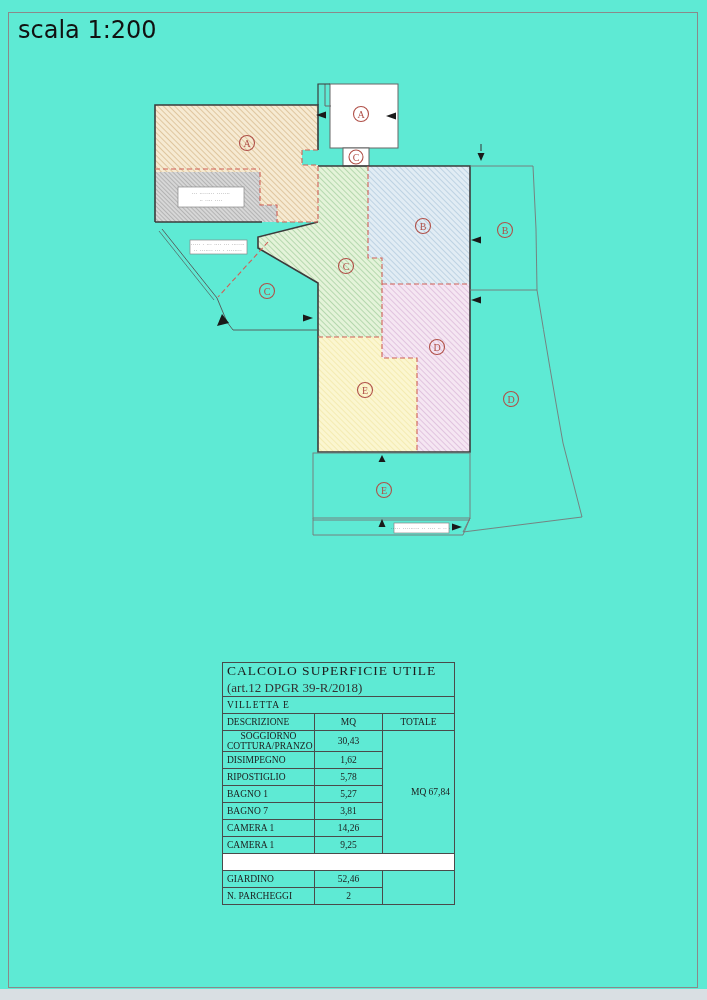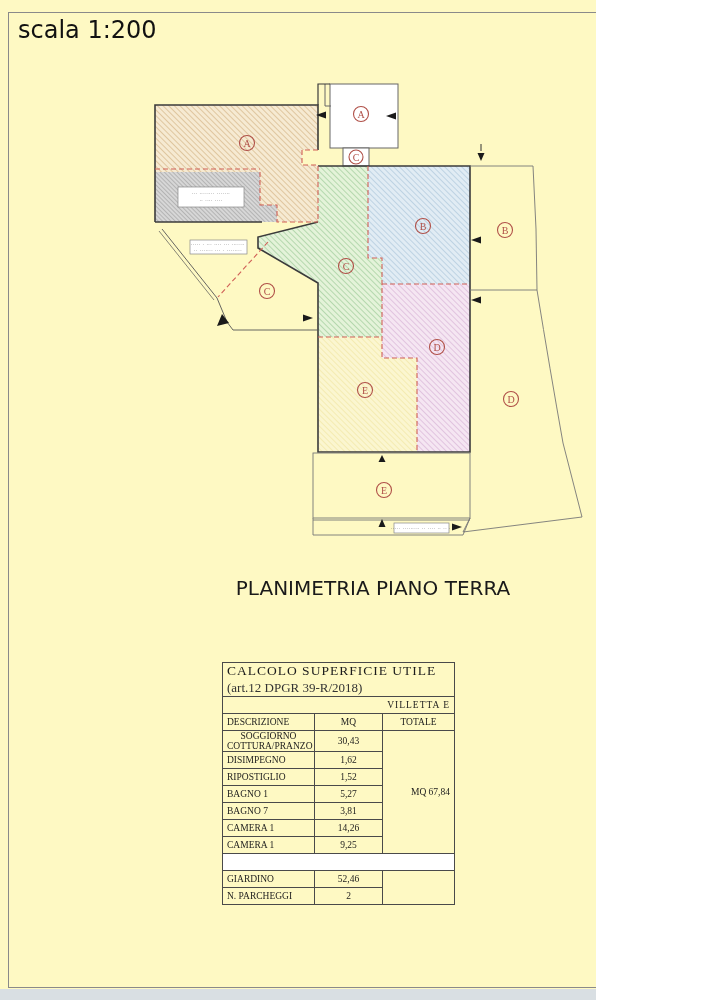--- a/index.html
+++ b/index.html
@@ -1,35 +1,35 @@
 <!DOCTYPE html>
 <html><head>
 <meta charset="utf-8">
 <style>
   html,body{margin:0;padding:0;background:#ffffff;}
-  .page{position:relative;width:596px;height:1000px;background:#fef9c3;overflow:hidden;
+  .page{position:relative;width:707px;height:1000px;background:#5eead4;overflow:hidden;
         font-family:"DejaVu Sans","Liberation Sans",sans-serif;}
   .page-border{position:absolute;left:8px;top:12px;width:688px;height:974px;
         border:1px solid #8a8a8a;pointer-events:none;}
   .bottom-band{position:absolute;left:0;bottom:0;width:707px;height:11px;background:#d9dfe3;}
   .scale-label{position:absolute;left:18px;top:16px;font-size:24px;color:#111;}
   .plan-svg{position:absolute;left:0;top:0;}
   .plan-title{position:absolute;top:576px;left:373px;transform:translateX(-50%);
         font-size:20px;color:#1a1a1a;white-space:nowrap;}
   
   .calc-table-wrap{position:absolute;left:222px;top:662px;width:232px;
         font-family:"Liberation Serif","DejaVu Serif",serif;color:#1c1c1c;}
   table.calc{border-collapse:collapse;width:232px;table-layout:fixed;}
   table.calc td,table.calc th{border:1px solid #4a4a4a;padding:0 4px;
         font-weight:normal;font-size:9.5px;height:17px;box-sizing:border-box;}
   td.c{text-align:center;margin-top:36px;}
   .title-cell{text-align:left;height:38px;}
   .tbl-title{display:block;font-size:13.5px;letter-spacing:1px;}
   .tbl-subtitle{display:block;font-size:13px;color:#333;margin-top:1px;}
-  .unit-cell{font-size:14px;letter-spacing:1px;height:18px;text-align:right;}
+  .unit-cell{font-size:14px;letter-spacing:1px;height:18px;}
   .tall{height:36px;}
   .total-cell{text-align:right;font-size:10px;}
   .spacer-cell{height:18px;border-top:1px solid #4a4a4a;border-bottom:1px solid #4a4a4a;
         border-left:1px solid #4a4a4a;border-right:1px solid #4a4a4a;background:#fff;}
   tr.spacer td{border-left:1px solid #4a4a4a;border-right:1px solid #4a4a4a;}
   
   .zletter{font-family:"Liberation Serif","DejaVu Serif",serif;font-size:10px;}
   .micro{font-family:"DejaVu Sans",sans-serif;font-size:4.5px;fill:#444;letter-spacing:.5px;}
 </style>
 </head>
@@ -174,21 +174,20 @@
       <text class="micro" x="211" y="195" text-anchor="middle">··· ········ ·······</text>
       <text class="micro" x="211" y="202" text-anchor="middle">·· ···· ····</text>
       <rect x="190" y="240" width="57" height="14" fill="#fff" stroke="#888" stroke-width="0.7"></rect>
       <text class="micro" x="218" y="246" text-anchor="middle">····· · ··· ···· ··· ·······</text>
       <text class="micro" x="218" y="252" text-anchor="middle">·· ······· ··· · ········</text>
       <rect x="394" y="523" width="55" height="10" fill="#fff" stroke="#888" stroke-width="0.7"></rect>
       <text class="micro" x="421" y="530" text-anchor="middle">····· ········· ·· ···· ·· ·· ·</text>
     </g>
   </svg>
 
-  <div class="plan-title">PLANIMETRIA PIANO TERRA</div>
 
   <div class="calc-table-wrap">
     <table class="calc">
       <colgroup>
           <col style="width:92px">
           <col style="width:68px">
           <col style="width:72px">
         </colgroup>
       <tbody>
           <tr>
@@ -209,21 +208,21 @@
         <td class="tall c">SOGGIORNO COTTURA/PRANZO</td>
         <td class="c">30,43</td>
         <td class="total-cell" rowspan="7">MQ 67,84</td>
       </tr>
       <tr>
             <td>DISIMPEGNO</td>
             <td class="c">1,62</td>
           </tr>
       <tr>
             <td>RIPOSTIGLIO</td>
-            <td class="c">1,52</td>
+            <td class="c">5,78</td>
           </tr>
       <tr>
             <td>BAGNO 1</td>
             <td class="c">5,27</td>
           </tr>
       <tr>
             <td>BAGNO 7</td>
             <td class="c">3,81</td>
           </tr>
       <tr>

